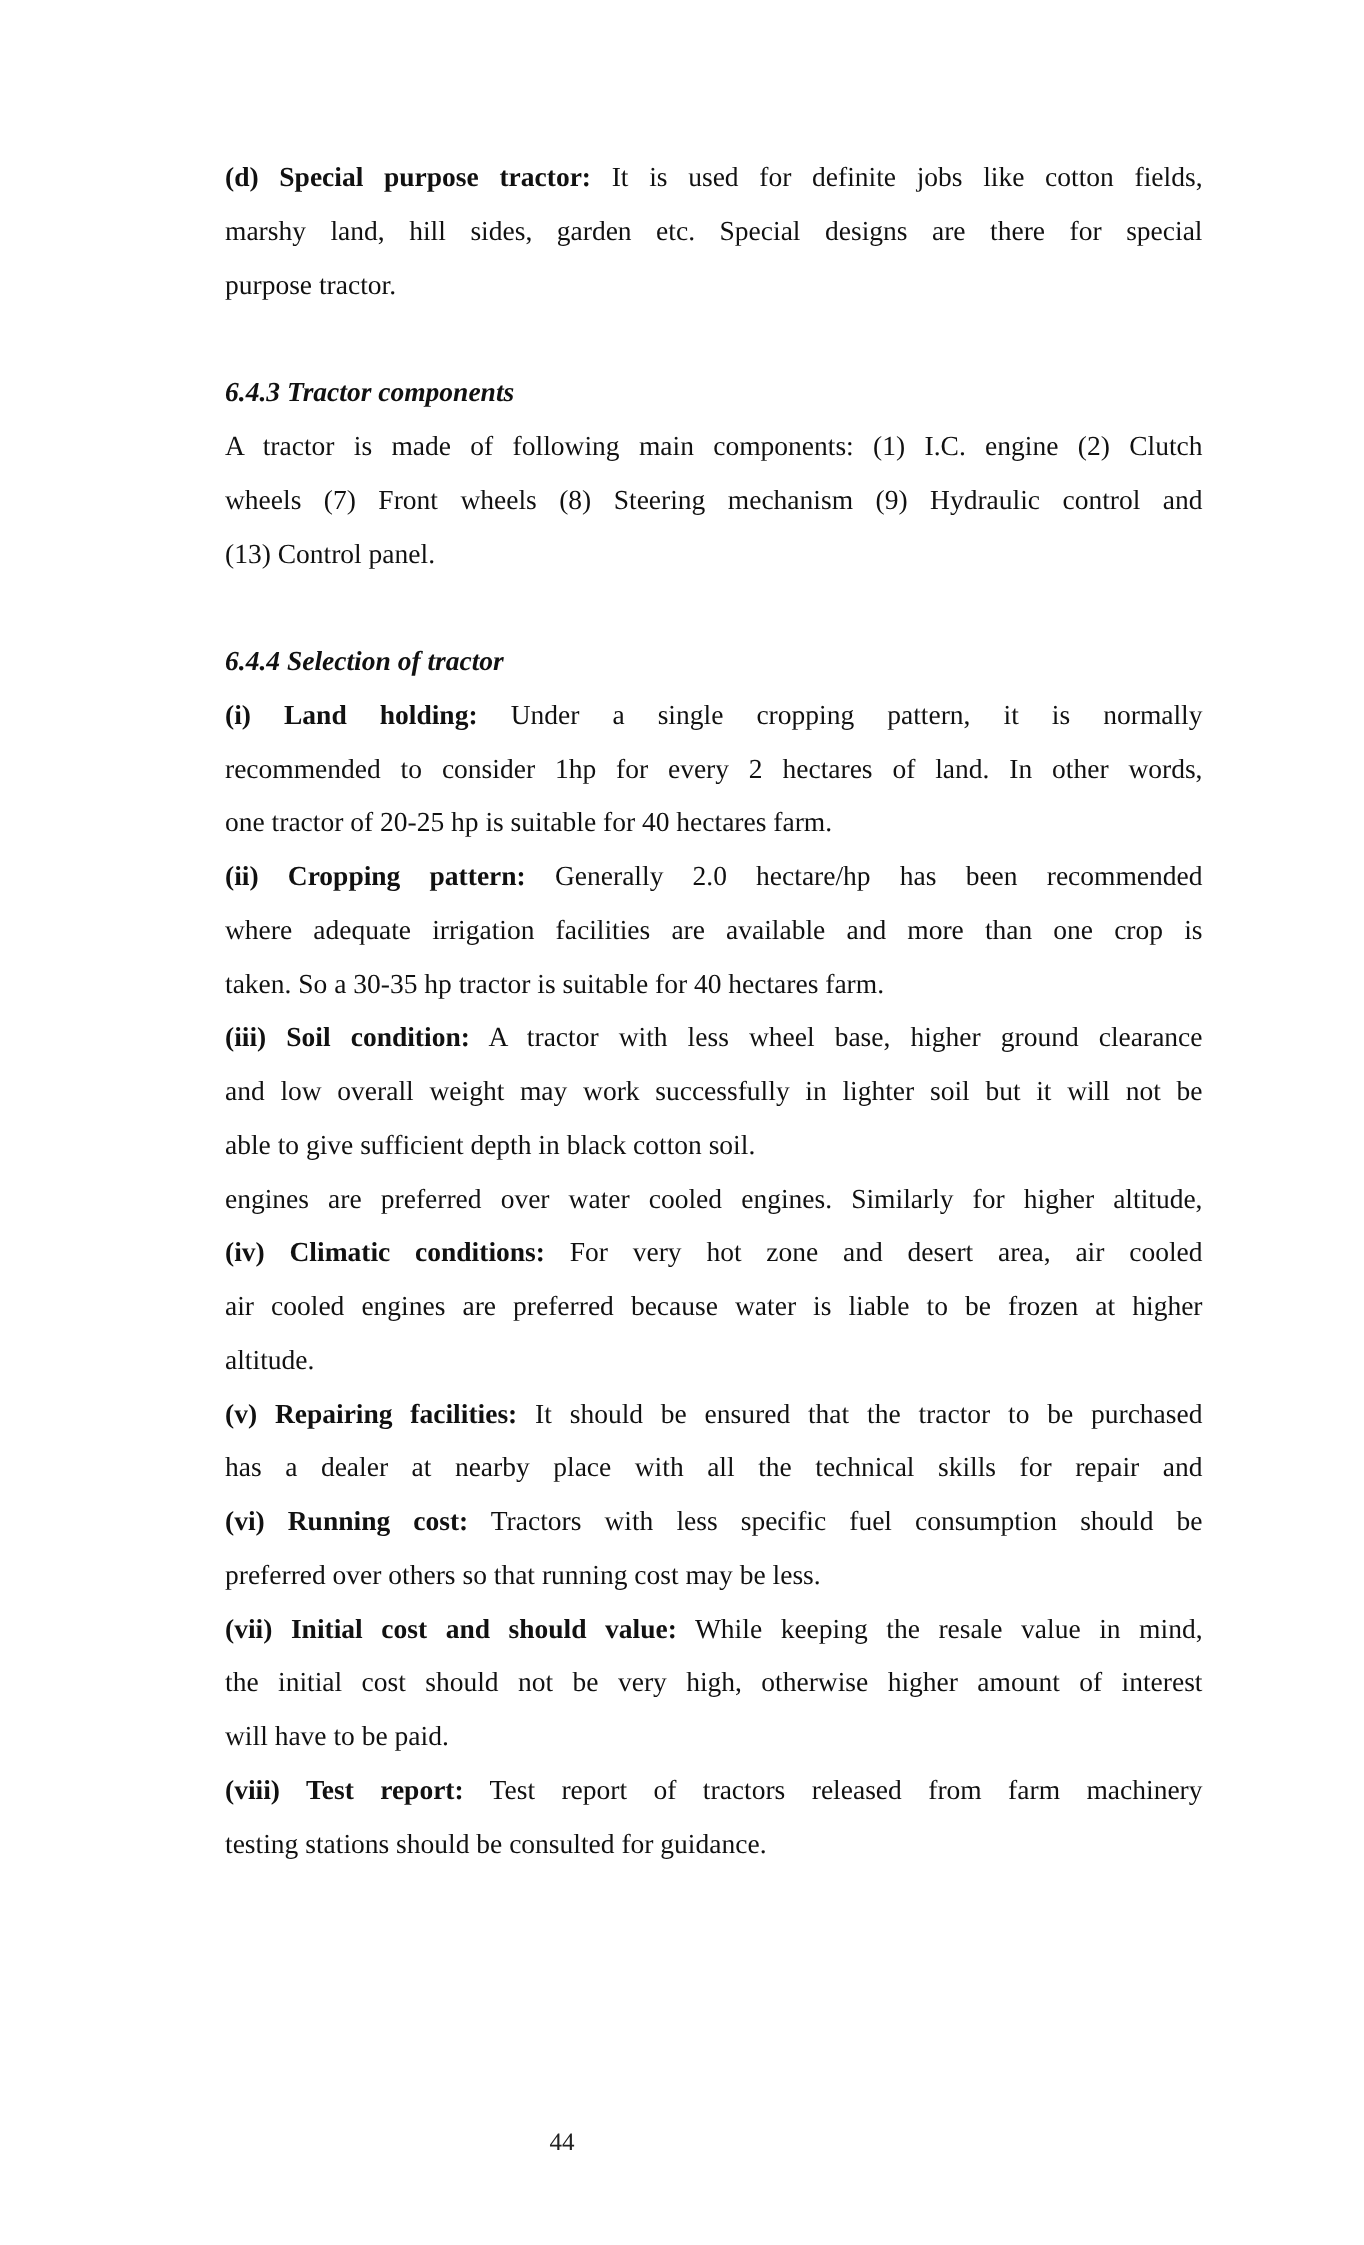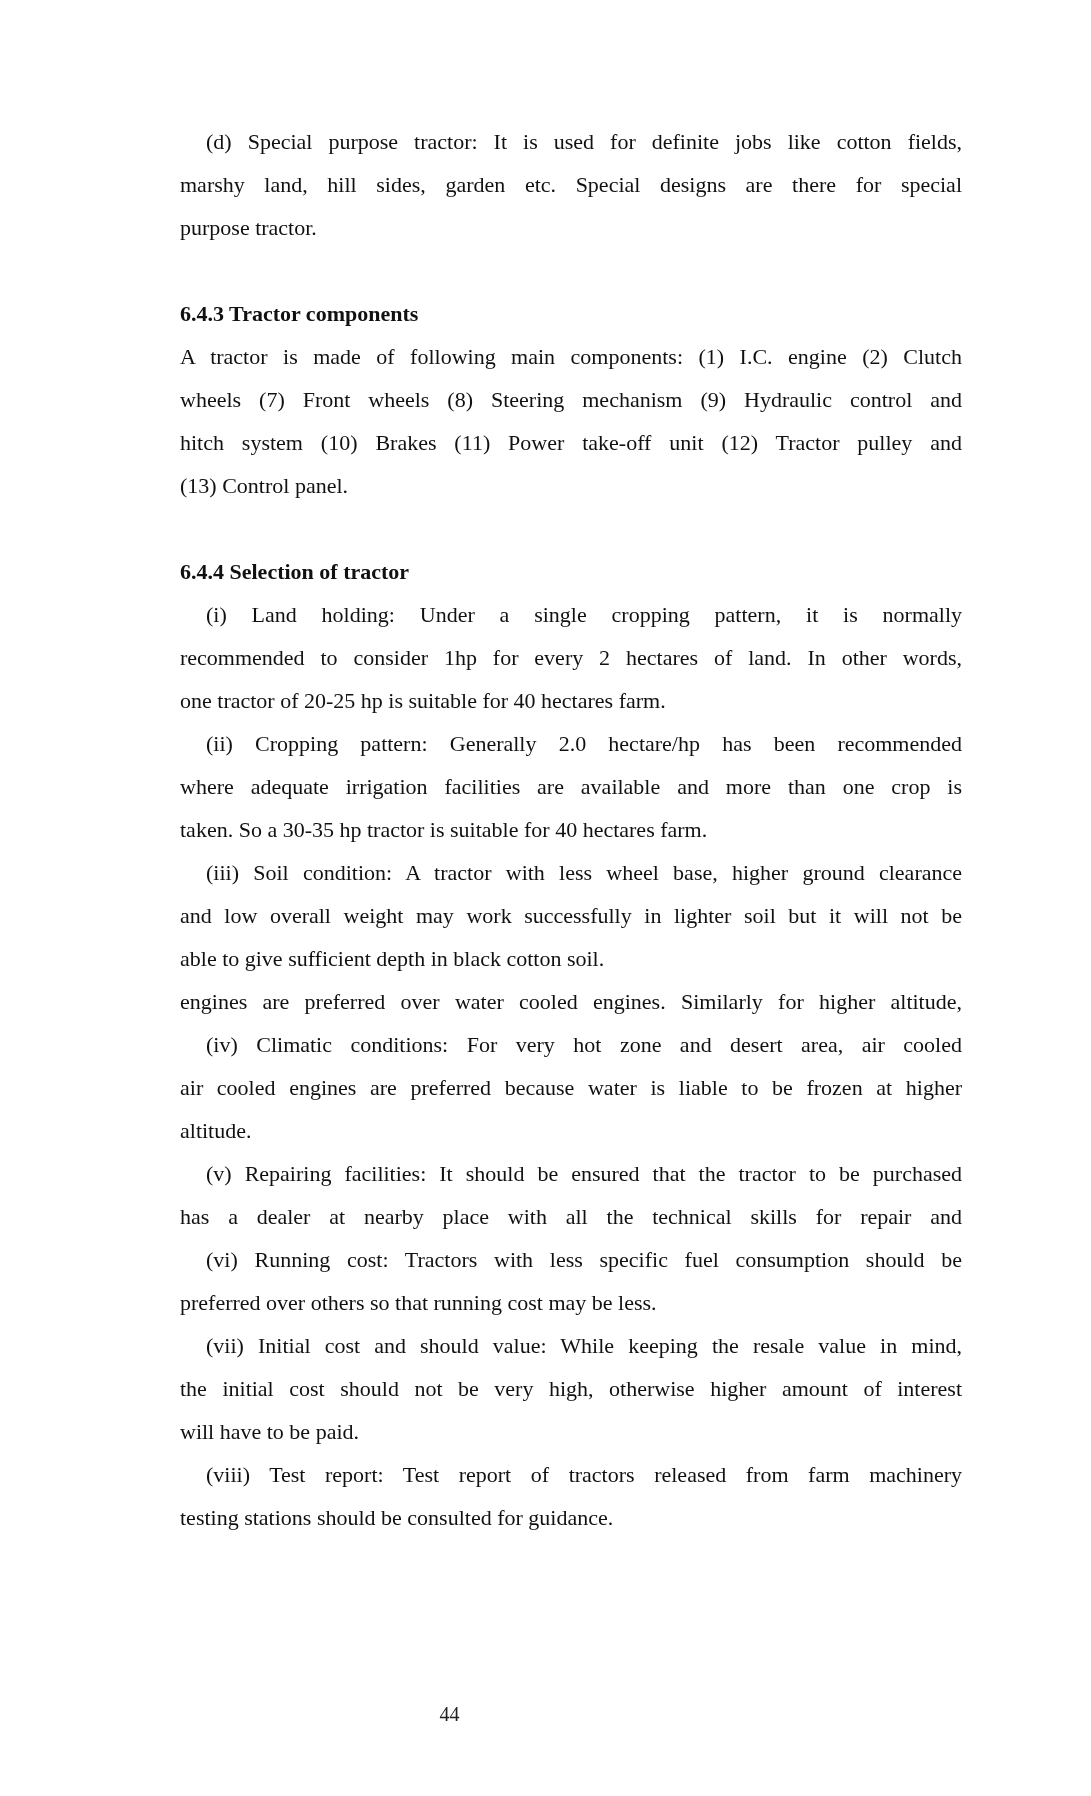--- a/index.html
+++ b/index.html
@@ -31,27 +31,27 @@
     text-align-last: justify;
   }
   .line.last {
     text-align: left;
     text-align-last: left;
   }
   .blank {
     height: 43px;
   }
   .bold {
-    font-weight: normal;
-    margin-left: 26px;
+    font-weight: bold;
   }
   .heading {
     font-weight: bold;
     text-align: left;
     text-align-last: left;
+    font-style: italic;
   }
   .page-number {
     position: absolute;
     left: 0;
     width: 899px;
     top: 1702px;
     text-align: center;
     font-size: 20px;
     line-height: 24px;
     color: #222222;
@@ -67,21 +67,20 @@
     <div class="line">marshy land, hill sides, garden etc. Special designs are there for special</div>
     <div class="line last">purpose tractor.</div>
   </div>
 
   <div class="blank"></div>
 
   <div>
     <div class="line heading">6.4.3 Tractor components</div>
     <div class="line">A tractor is made of following main components: (1) I.C. engine (2) Clutch</div>
     <div class="line">wheels (7) Front wheels (8) Steering mechanism (9) Hydraulic control and</div>
-    <div class="line">hitch system (10) Brakes (11) Power take-off unit (12) Tractor pulley and</div>
     <div class="line last">(13) Control panel.</div>
   </div>
 
   <div class="blank"></div>
 
   <div>
     <div class="line heading">6.4.4  Selection of tractor</div>
 
     <div>
       <div class="line"><span class="bold">(i) Land holding:</span><span> Under a single cropping pattern, it is normally</span></div>

